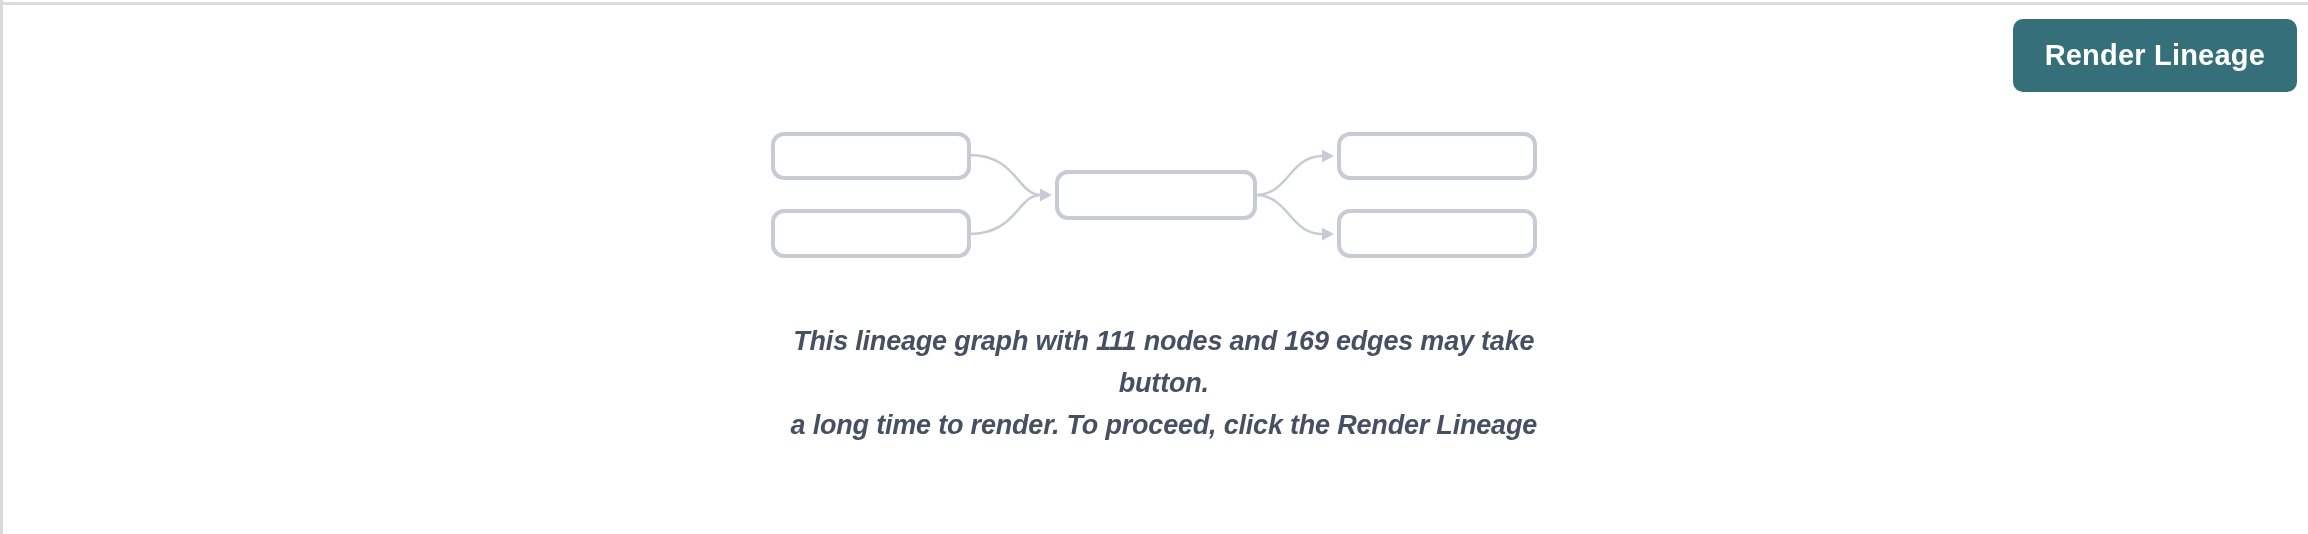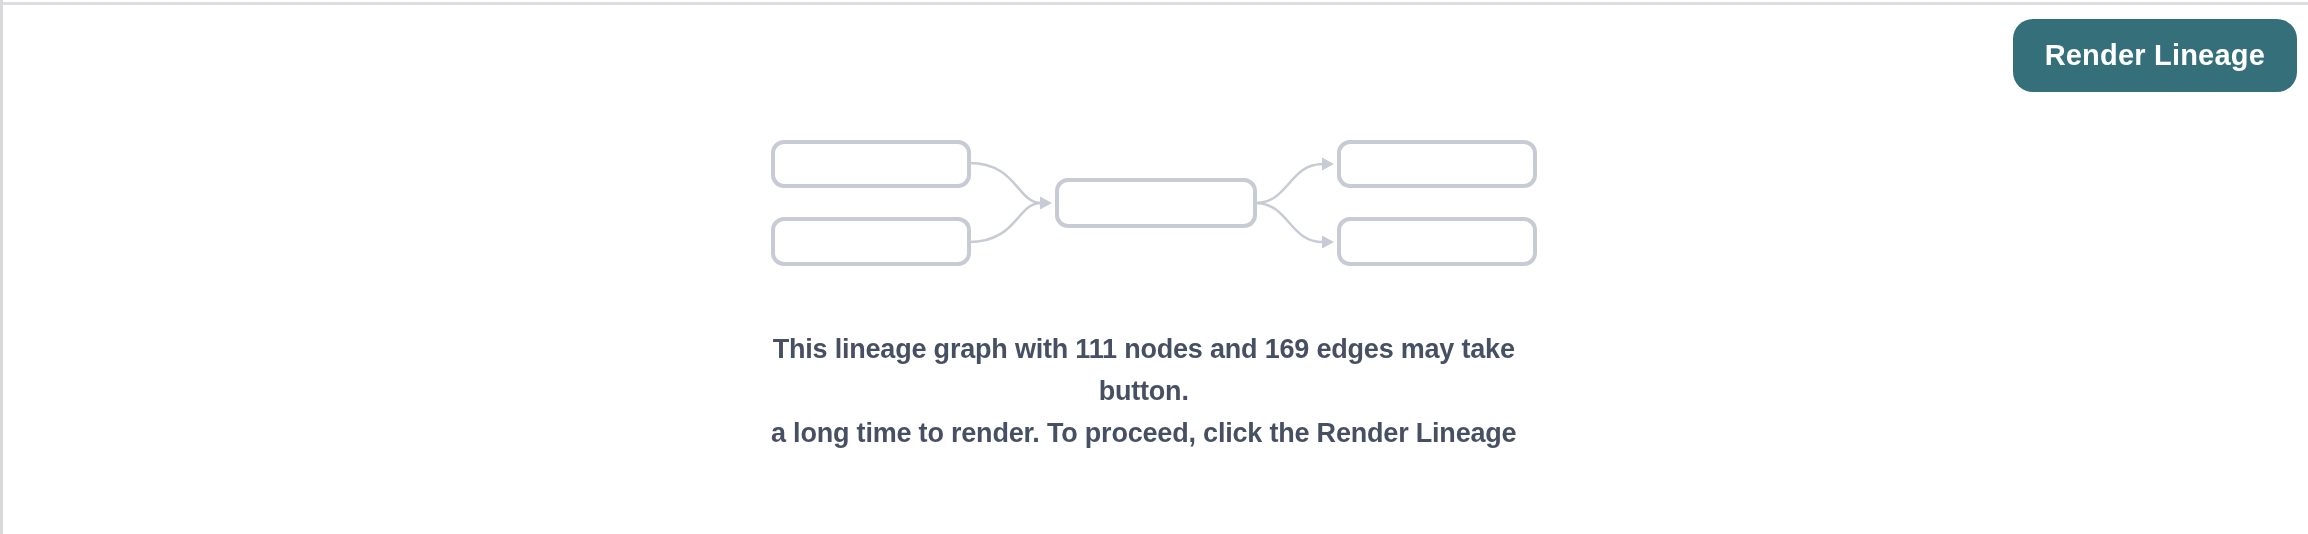--- a/index.html
+++ b/index.html
@@ -29,35 +29,36 @@
   .render-btn {
     position: absolute;
     top: 19px;
     right: 11px;
     height: 73px;
     min-width: 260px;
     padding: 0 32px;
     background: var(--accent-teal, #35707a);
     color: var(--button-text, #ffffff);
     border: none;
-    border-radius: 20px;
+    border-radius: 10px;
     font-family: inherit;
     font-size: 29px;
     font-weight: bold;
     letter-spacing: 0.2px;
     cursor: pointer;
   }
   .content {
     position: absolute;
-    top: 140px;
+    top: 132px;
     left: 50%;
     transform: translateX(-50%);
     display: flex;
     flex-direction: column;
-    align-items: flex-start;
+    align-items: flex-end;
+    font-style: italic;
   }
   .diagram {
     display: block;
   }
   .diagram rect {
     fill: #ffffff;
     stroke: var(--diagram-gray, #c6cbd4);
     stroke-width: 4;
   }
   .diagram path {

